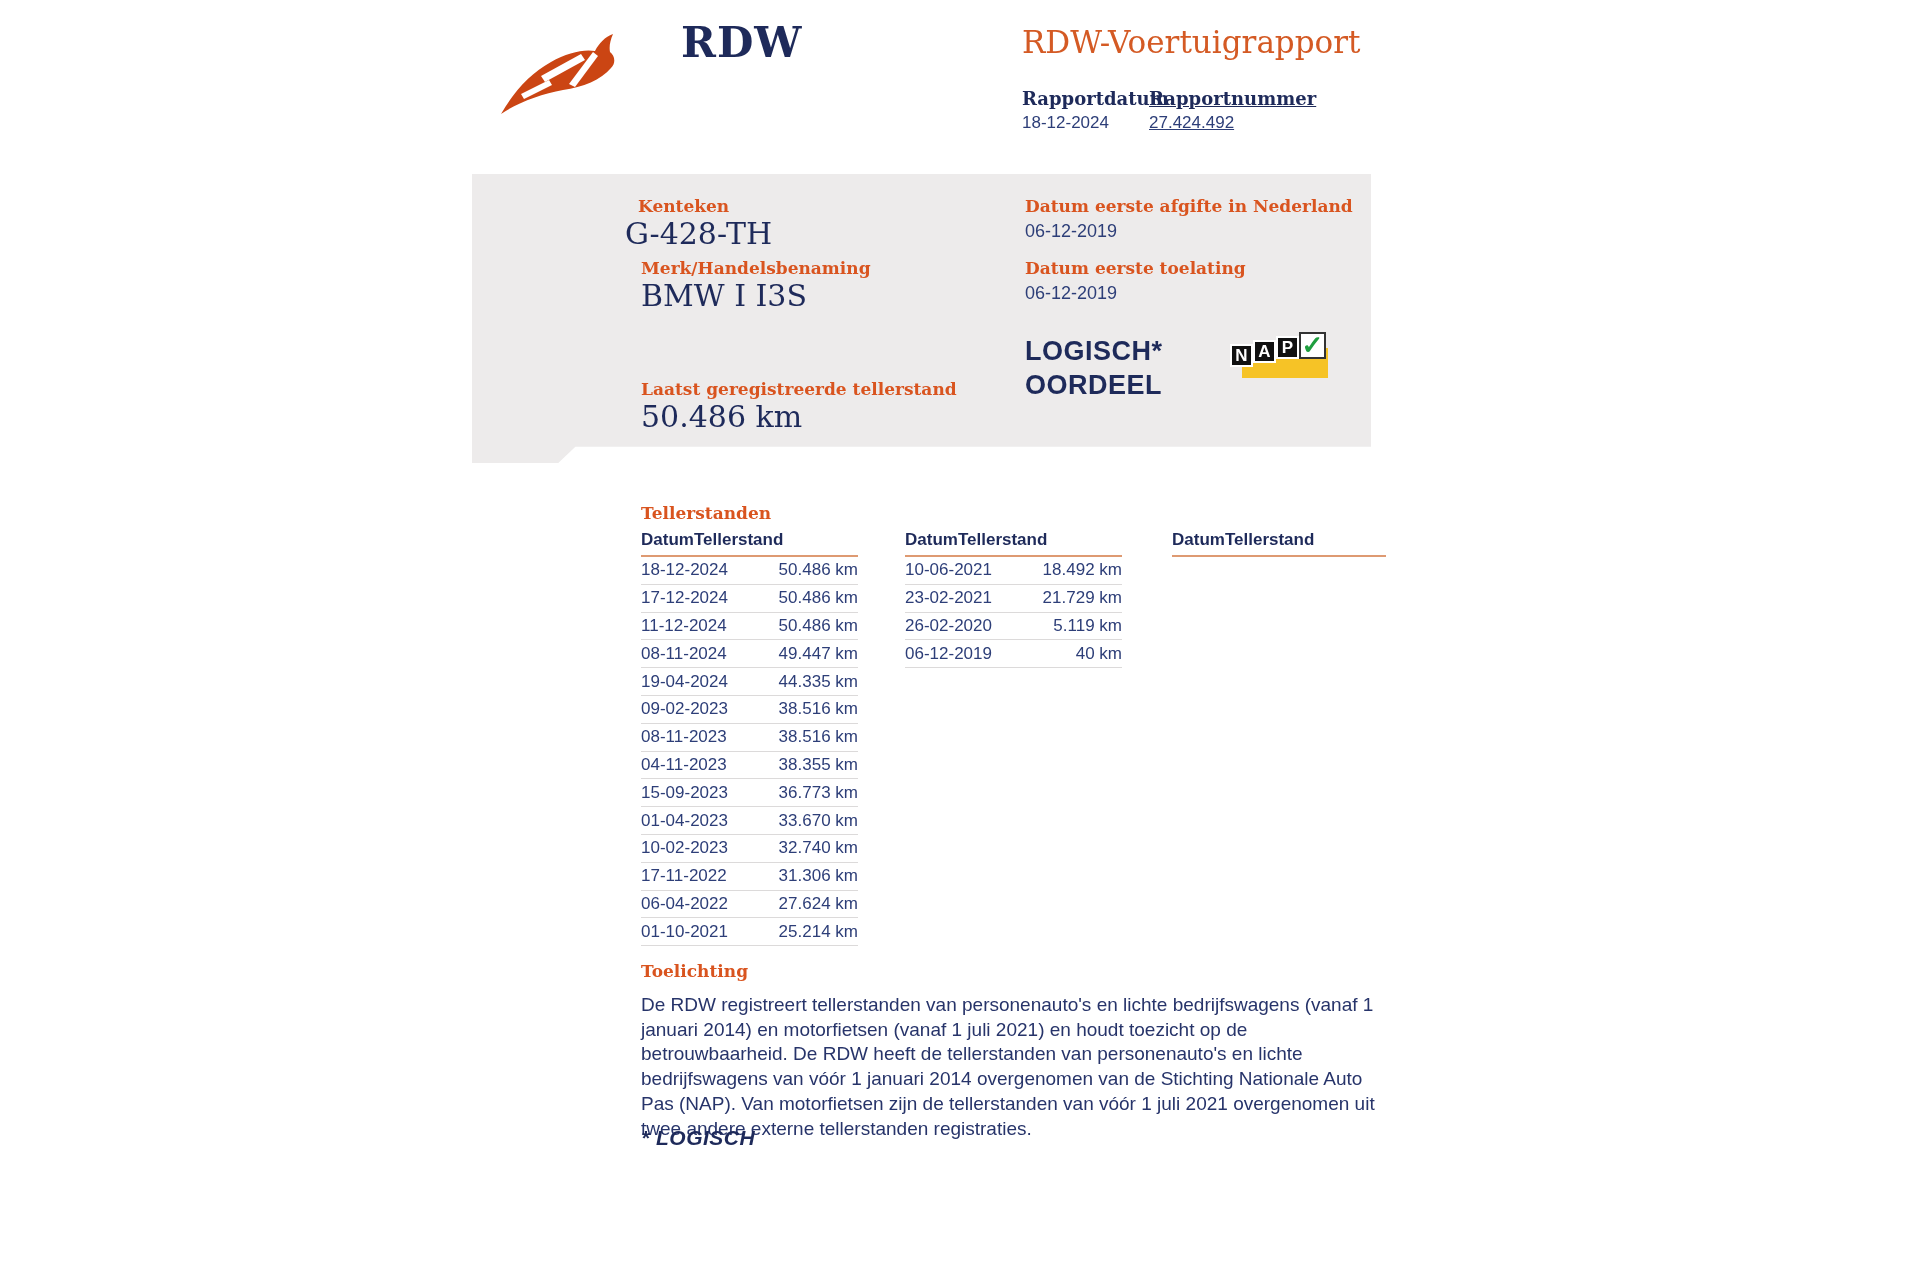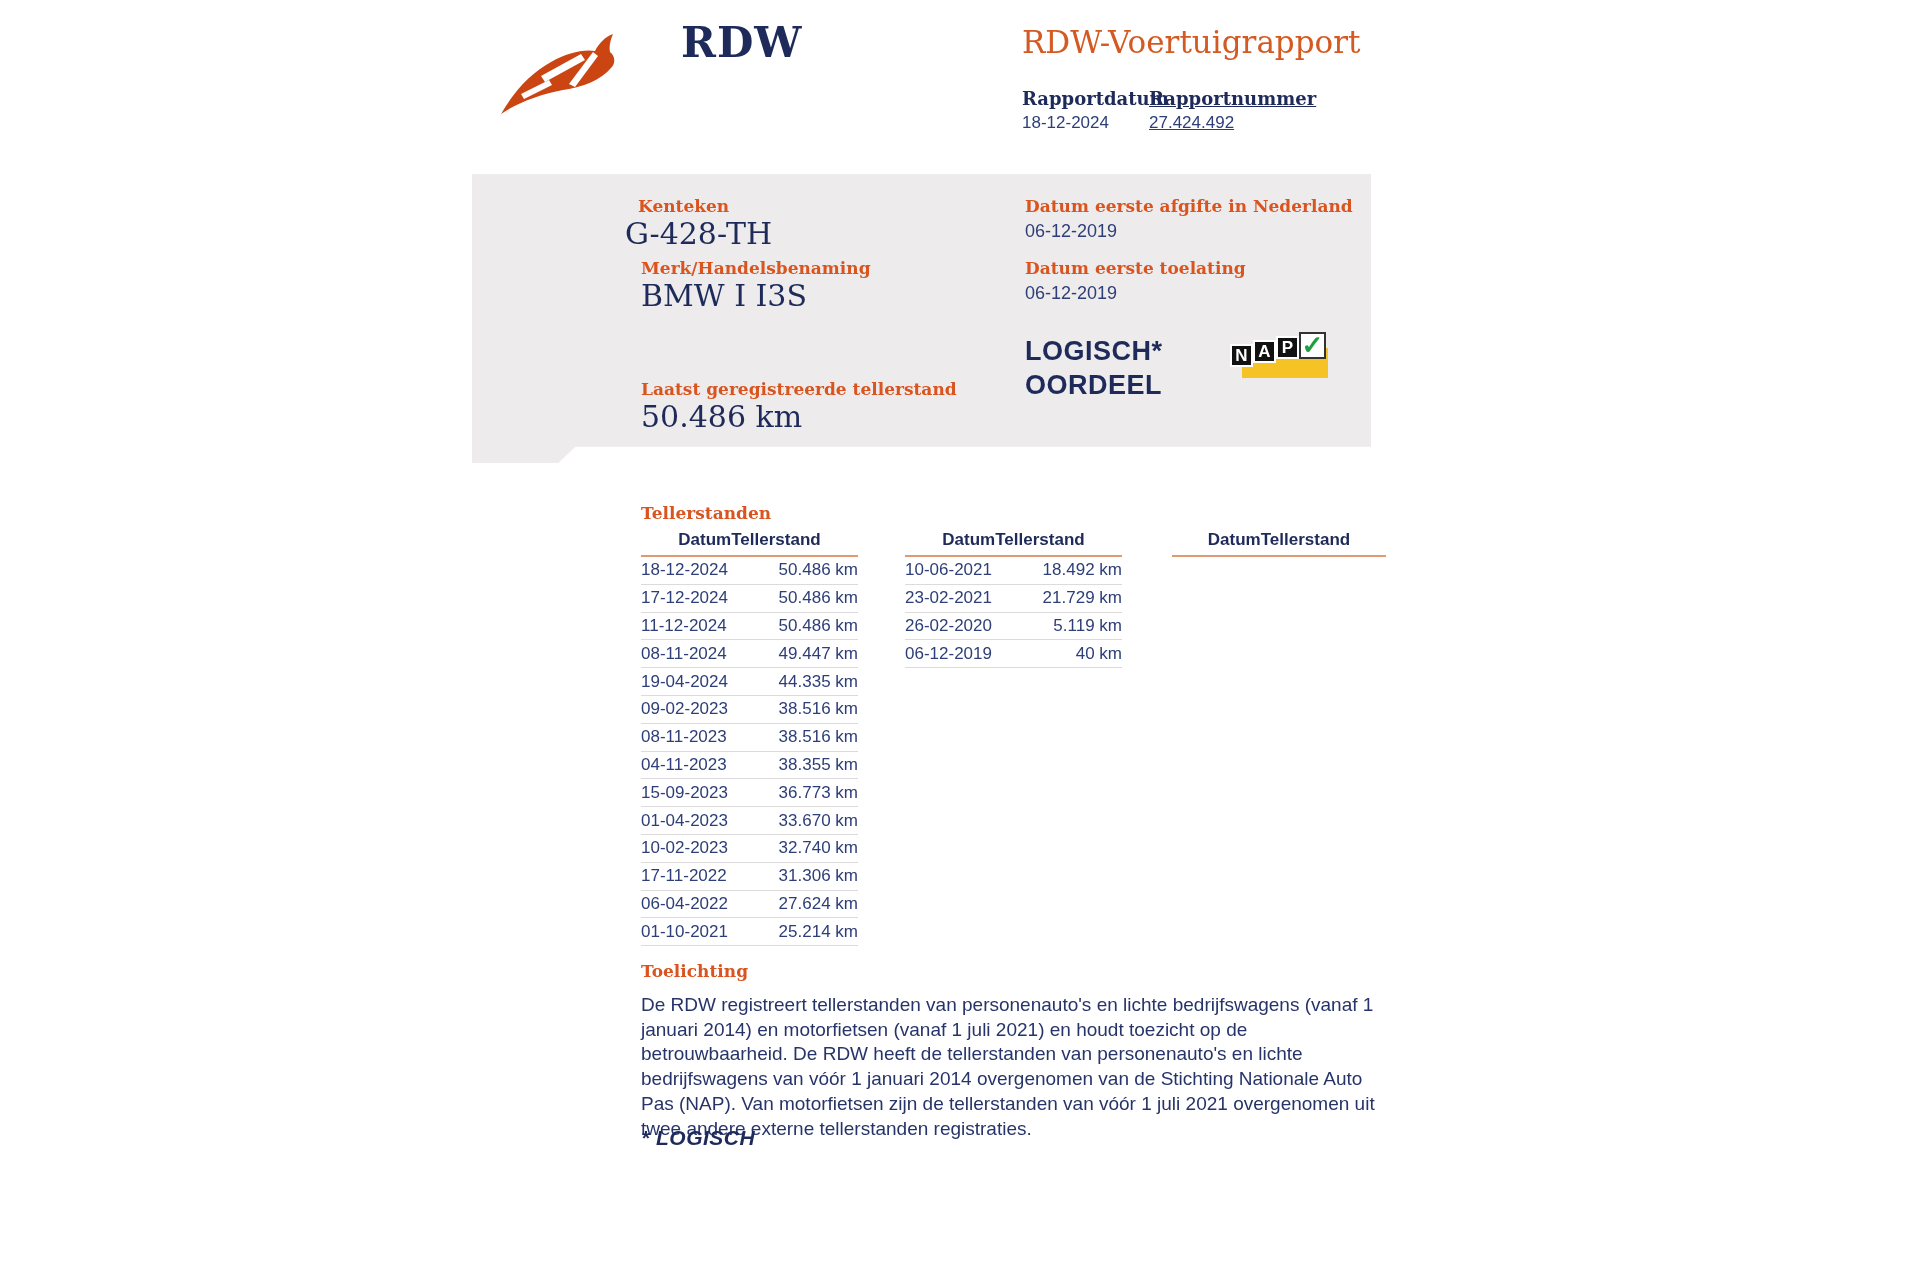--- a/index.html
+++ b/index.html
@@ -28,21 +28,21 @@
   .nap-letter { position:absolute; width:23px; height:23px; background:#111; color:#fff; font-weight:bold; font-size:17px;
     display:flex; align-items:center; justify-content:center; border:2px solid #fff; }
   .nap-n { left:2px; top:12px; } .nap-a { left:25px; top:8px; } .nap-p { left:48px; top:4px; }
   .nap-check { position:absolute; left:71px; top:0px; width:27px; height:27px; background:#fff; border:2px solid #333;
     color:#1e9e3e; font-weight:bold; font-size:26px; line-height:22px; text-align:center; }
 
   
   .section-title { position:absolute; left:641px; top:503px; font-family:"DejaVu Serif", serif; font-weight:bold; font-size:17px; color:#d9541f; }
   .mtable { position:absolute; top:530px; width:217px; }
   .t1 { left:641px; } .t2 { left:905px; } .t3 { left:1172px; width:214px; }
-  .thead { display:flex; justify-content:center; font-weight:bold; font-size:17px; color:#1e2a5a;
+  .thead { display:flex; justify-content:flex-start; font-weight:bold; font-size:17px; color:#1e2a5a;
     padding-bottom:5px; border-bottom:2px solid #de9a72; }
   .trow { display:flex; justify-content:space-between; font-size:17px; color:#2d3e78;
     height:27.8px; align-items:center; border-bottom:1px solid #dcdada; }
 
   
   .expl-title { position:absolute; left:641px; top:961px; font-family:"DejaVu Serif", serif; font-weight:bold; font-size:17px; color:#d9541f; }
   .expl-body { position:absolute; left:641px; top:993px; width:750px; font-size:19px; line-height:24.7px; color:#27346a; }
   .logisch-title { position:absolute; left:641px; top:1126px; font-size:21px; font-weight:bold; color:#1e2a5a; letter-spacing:.5px;font-style:italic; }
   .logisch-body { position:absolute; left:641px; top:1158px; width:745px; font-size:17.5px; line-height:24.7px; color:#e2653a; }
 </style>

